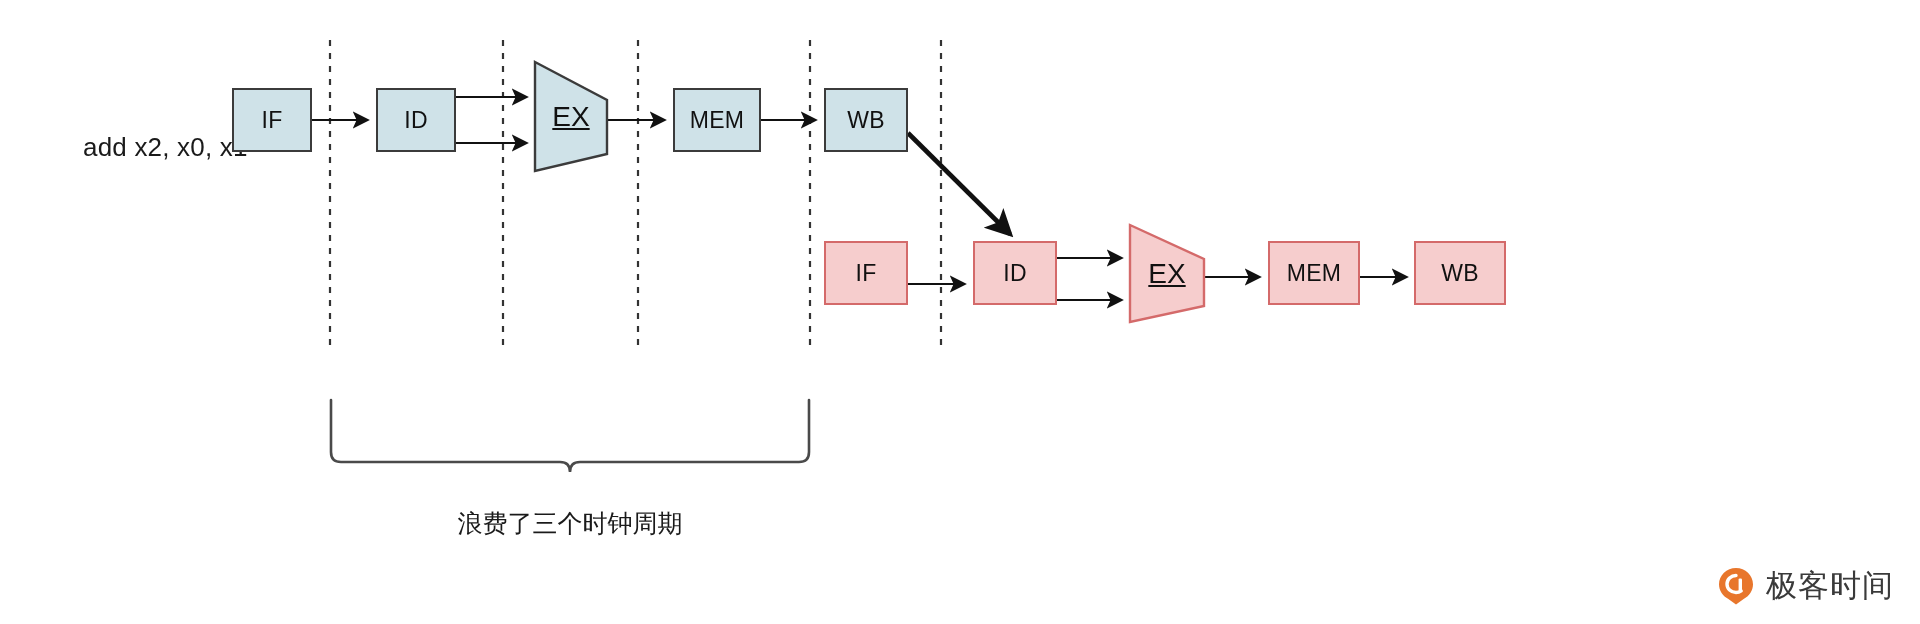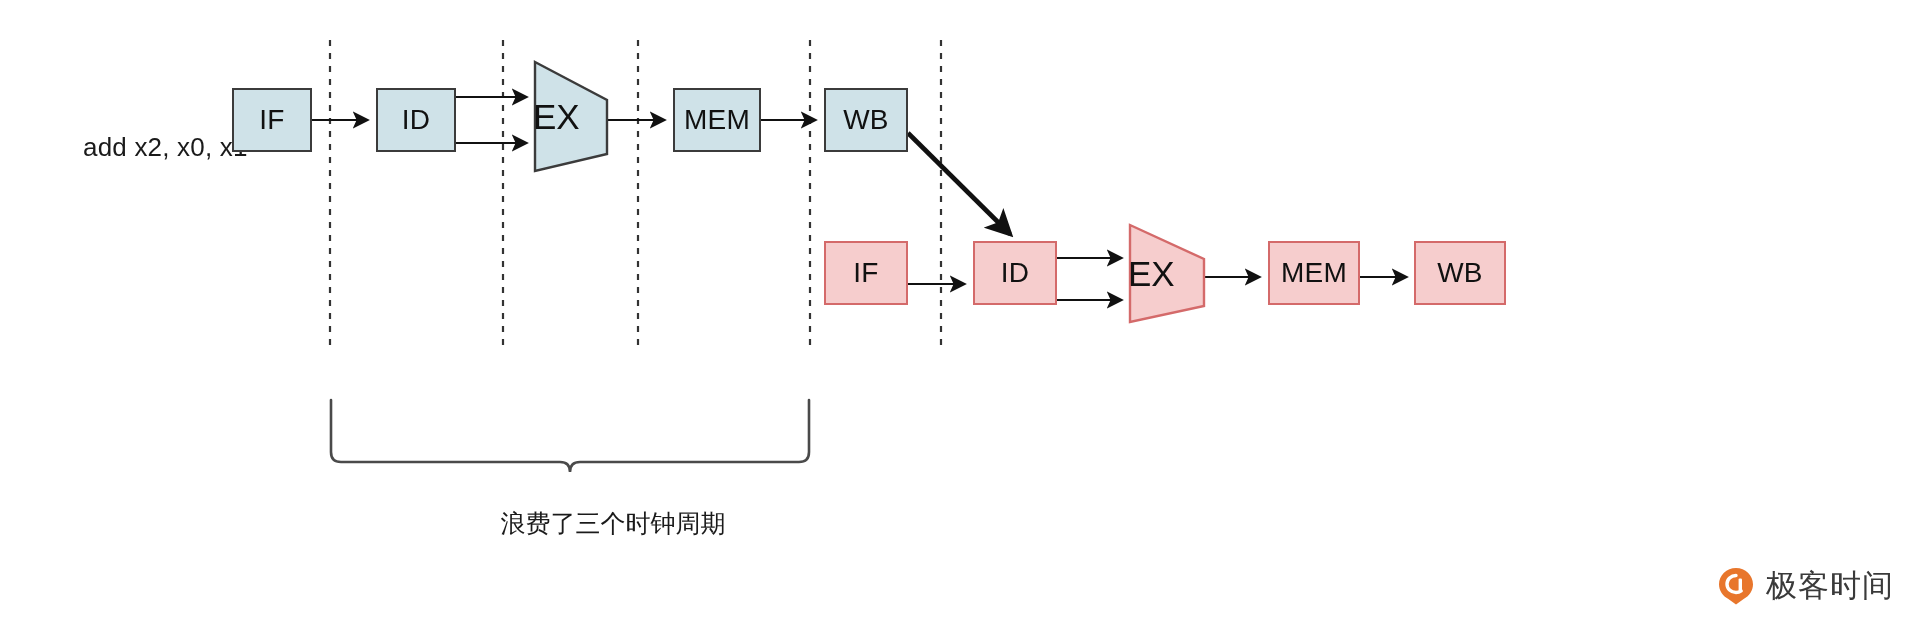--- a/index.html
+++ b/index.html
@@ -19,33 +19,34 @@
     color:#1a1a1a;
     white-space:nowrap;
     letter-spacing:.2px;
   }
   #label-row1{left:83px;top:132px;}
   #label-row2{left:83px;top:332px;}
 
   .stage{
     position:absolute;
     display:flex;align-items:center;justify-content:center;
-    font-size:28px;
+    font-size:23px;
     color:#111111;
     box-sizing:border-box;
     letter-spacing:.3px;
   }
   .stage.blue{background:#cfe2e8;border:2px solid #3b3b3b;}
   .stage.red{background:#f6cdcd;border:2px solid #d46a6a;}
 
   .alu{
     position:absolute;
-    display:flex;align-items:center;justify-content:flex-start;
-    font-size:35px;color:#111111;
+    display:flex;align-items:center;justify-content:center;
+    font-size:28px;color:#111111;
     box-sizing:border-box;
+    text-decoration:underline;
   }
   .alu .alu-text{position:relative;z-index:3;}
 
   .caption{
     position:absolute;
     font-size:25px;
     color:#1a1a1a;
     white-space:nowrap;
   }
 
@@ -152,21 +153,21 @@
     <span class="alu-text">EX</span>
   </div>
 
   <div class="stage red" style="left:1268px;top:241px;width:92px;height:64px;">
     <span>MEM</span>
   </div>
   <div class="stage red" style="left:1414px;top:241px;width:92px;height:64px;">
     <span>WB</span>
   </div>
 
-  <div class="caption" style="left:570px;top:507px;transform:translateX(-50%);margin-left:43px;">浪费了三个时钟周期</div>
+  <div class="caption" style="left:570px;top:507px;transform:translateX(-50%);">浪费了三个时钟周期</div>
 
   <div id="watermark">
     <div class="mark">
       <svg width="40" height="40" viewBox="0 0 40 40">
         <path d="M20 2 C10.6 2 3 9.3 3 18.3 C3 24.6 6.6 30 12 32.8 L20 38.5 L28 32.8
                  C33.4 30 37 24.6 37 18.3 C37 9.3 29.4 2 20 2 Z" fill="#e8762c"></path>
         <path d="M20 9.5 C15 9.5 11 13.3 11 18 C11 22.7 15 26.5 20 26.5
                  C22 26.5 23.8 25.9 25.2 24.9" fill="none" stroke="#ffffff" stroke-width="3.4" stroke-linecap="round"></path>
         <rect x="22.6" y="12.4" width="3.4" height="13.6" rx="1.2" fill="#ffffff"></rect>
       </svg>

